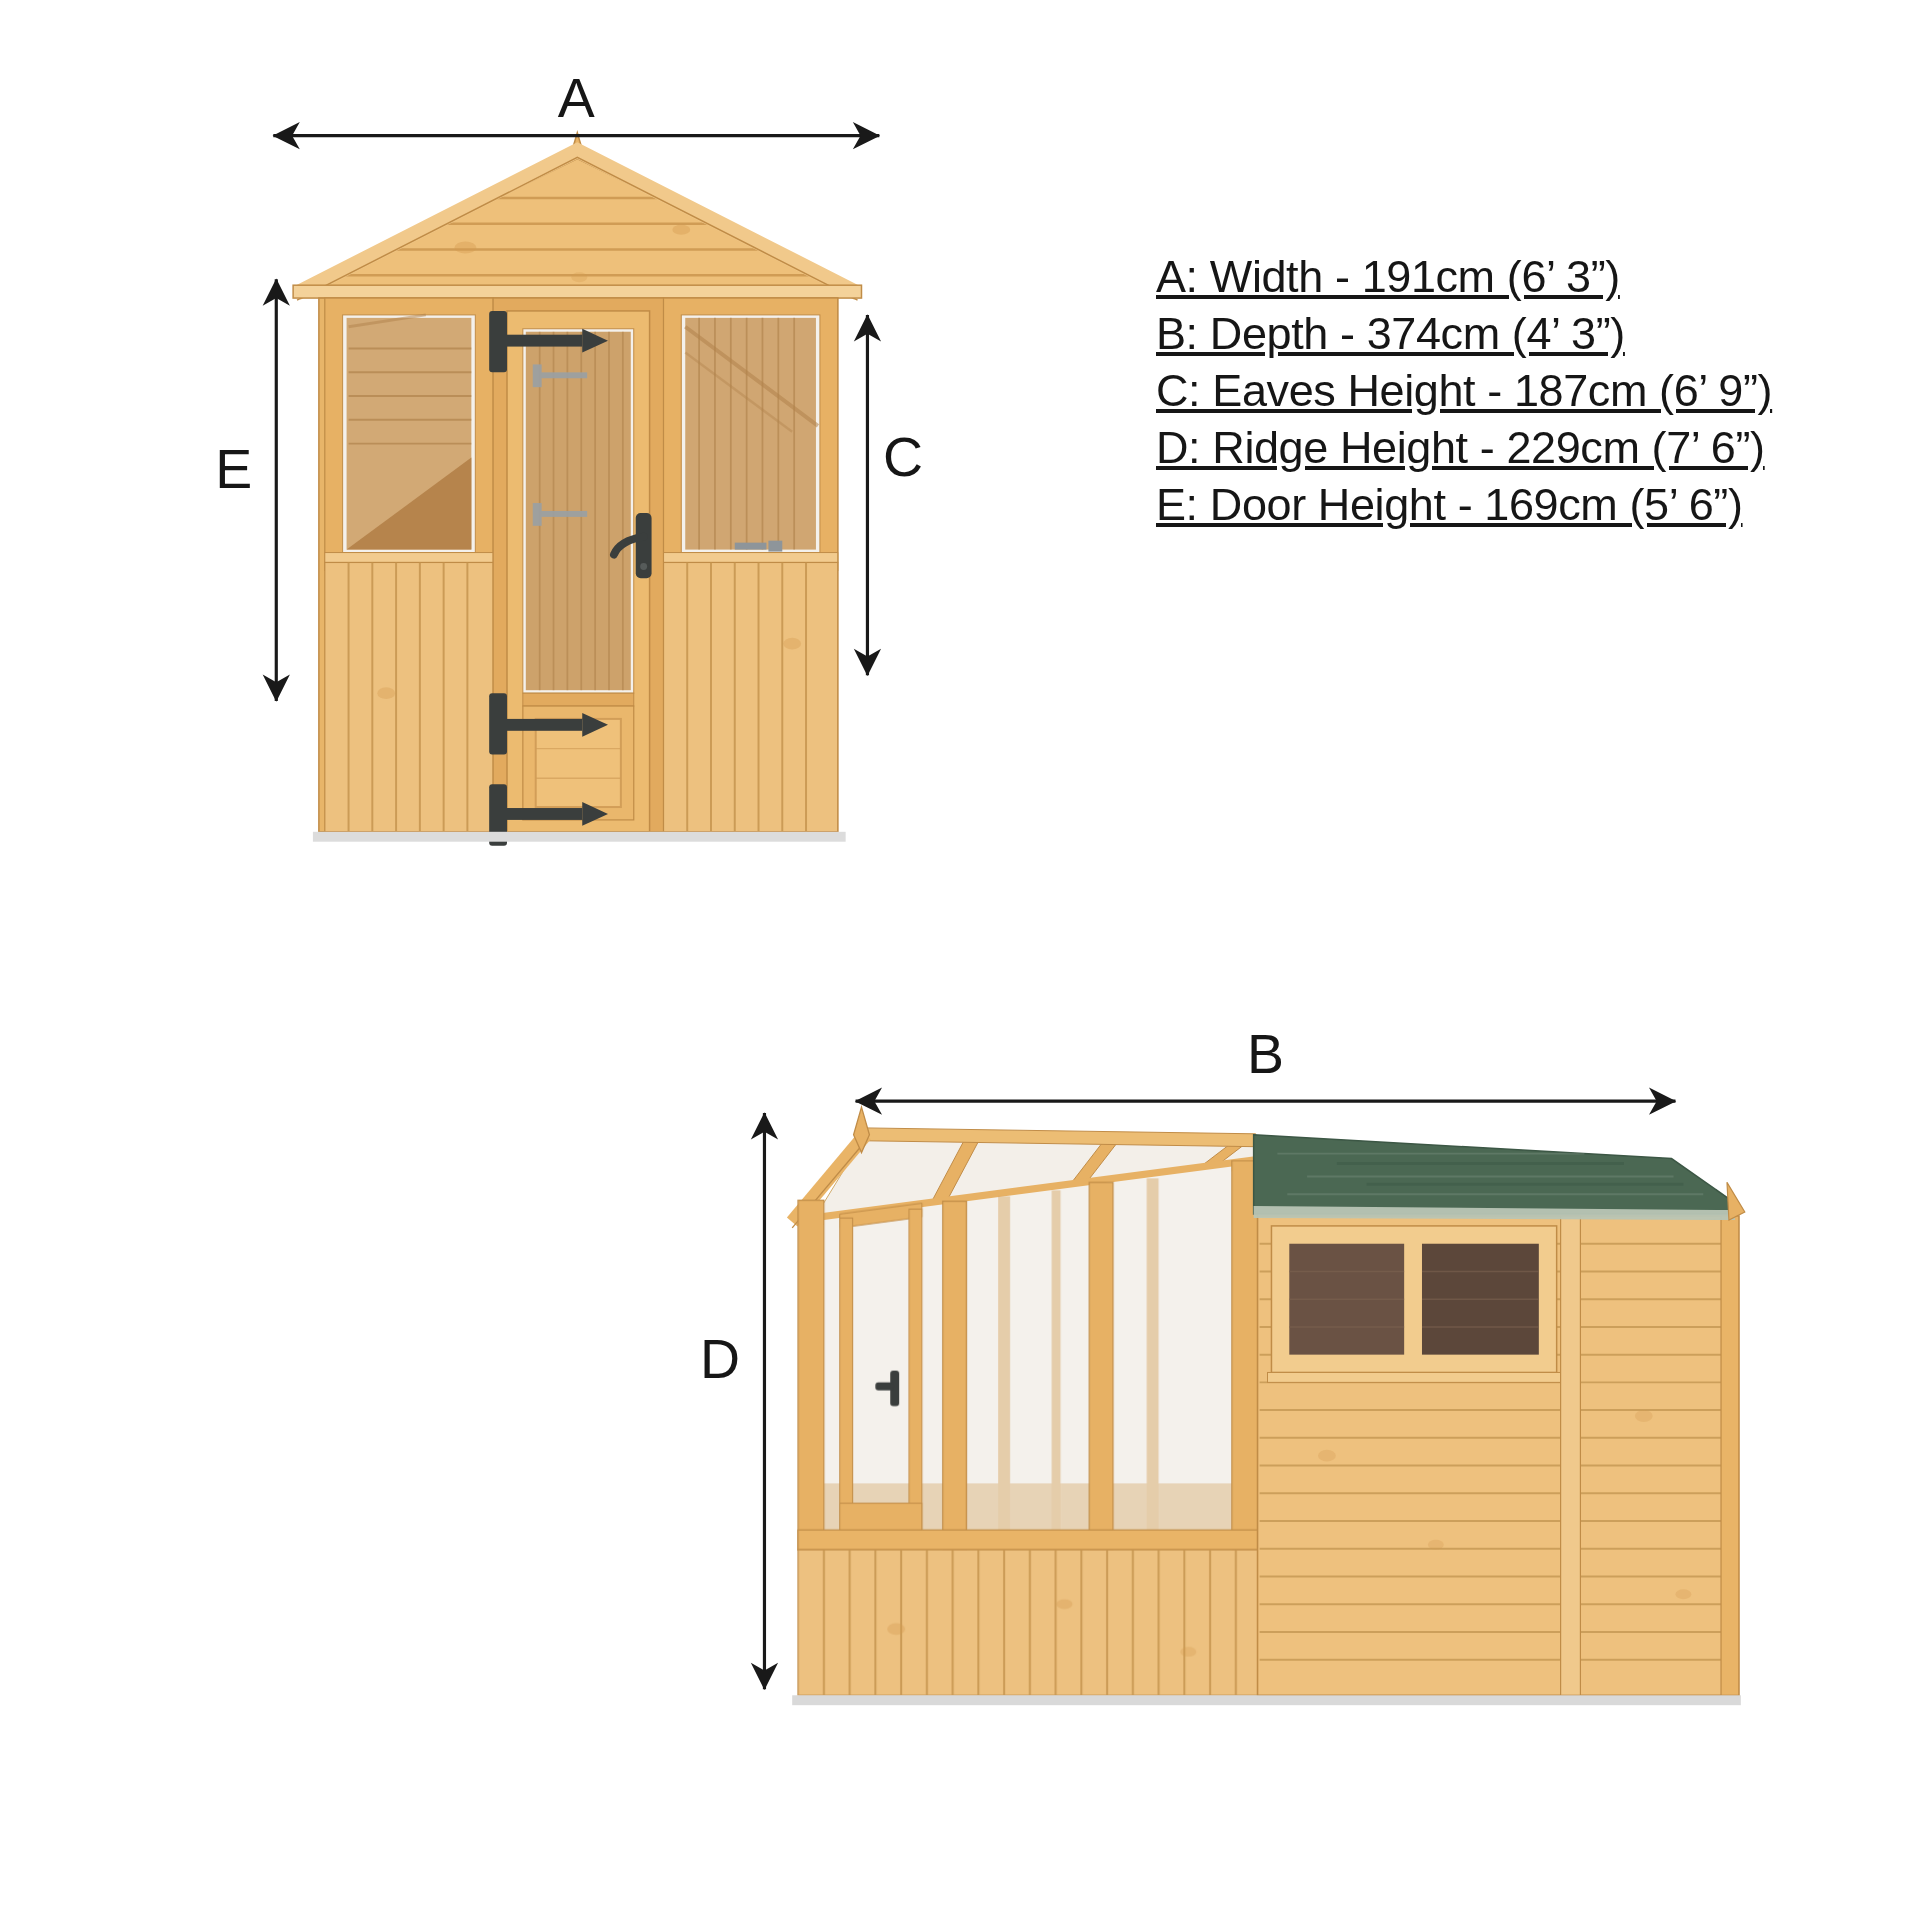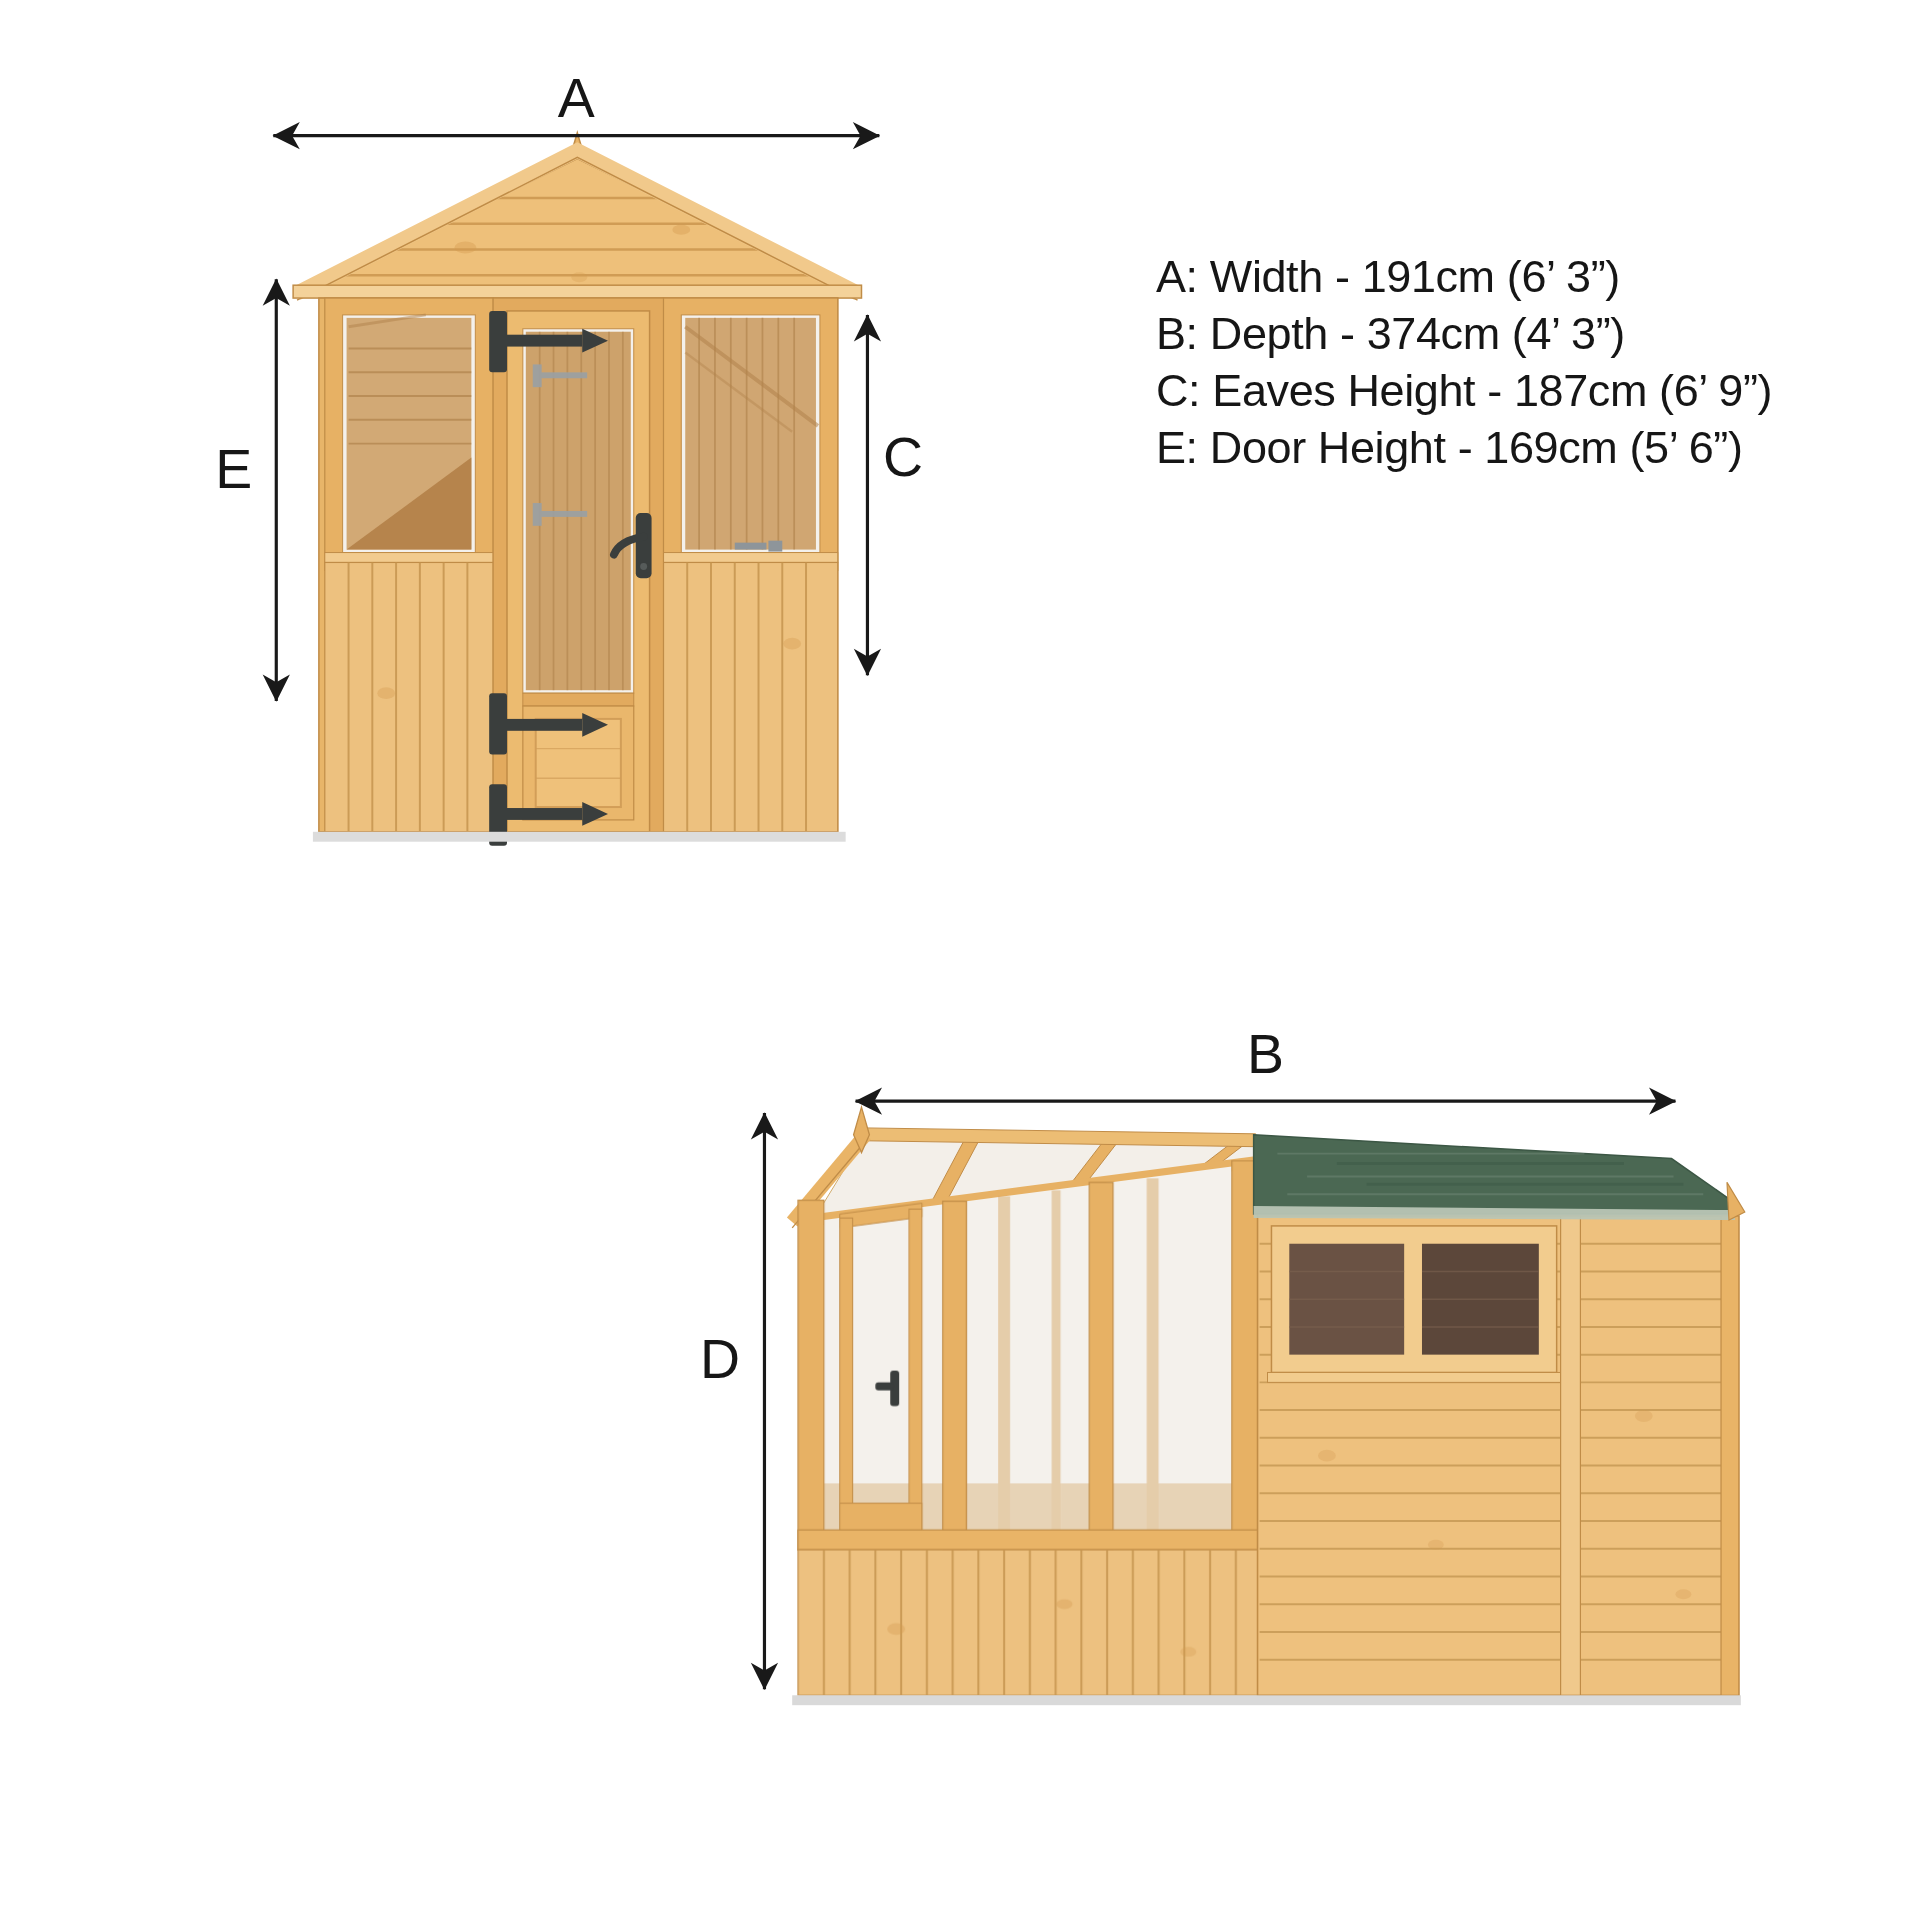--- a/index.html
+++ b/index.html
@@ -13,21 +13,21 @@
   .stage svg{position:absolute;left:0;top:0;}
   .legend{
     position:absolute;
     left:1156px;top:248px;
     font-size:45px;
     line-height:57px;
     color:#161616;
     letter-spacing:-0.4px;
     white-space:nowrap;
   }
-  .legend div{height:57px;}
+  .legend div{height:57px;text-decoration:underline;}
   .dim-letter{
     font-family:"Liberation Sans", sans-serif;
     font-size:56px;
     fill:#161616;
   }
 </style>
 </head>
 <body>
 
 <div class="stage">
@@ -236,17 +236,18 @@
     </g>
     <text class="dim-letter" x="1278" y="1084" text-anchor="middle">B</text>
     <text class="dim-letter" x="727" y="1392" text-anchor="middle">D</text>
   </g>
 </svg>
 
 <div class="legend">
   <div>A: Width - 191cm (6’ 3”)</div>
   <div>B: Depth - 374cm (4’ 3”)</div>
   <div>C: Eaves Height - 187cm (6’ 9”)</div>
+  <div>D: Ridge Height - 229cm (7’ 6”)</div>
   <div>E: Door Height - 169cm (5’ 6”)</div>
 </div>
 
 </div>
 
 
 </body></html>

